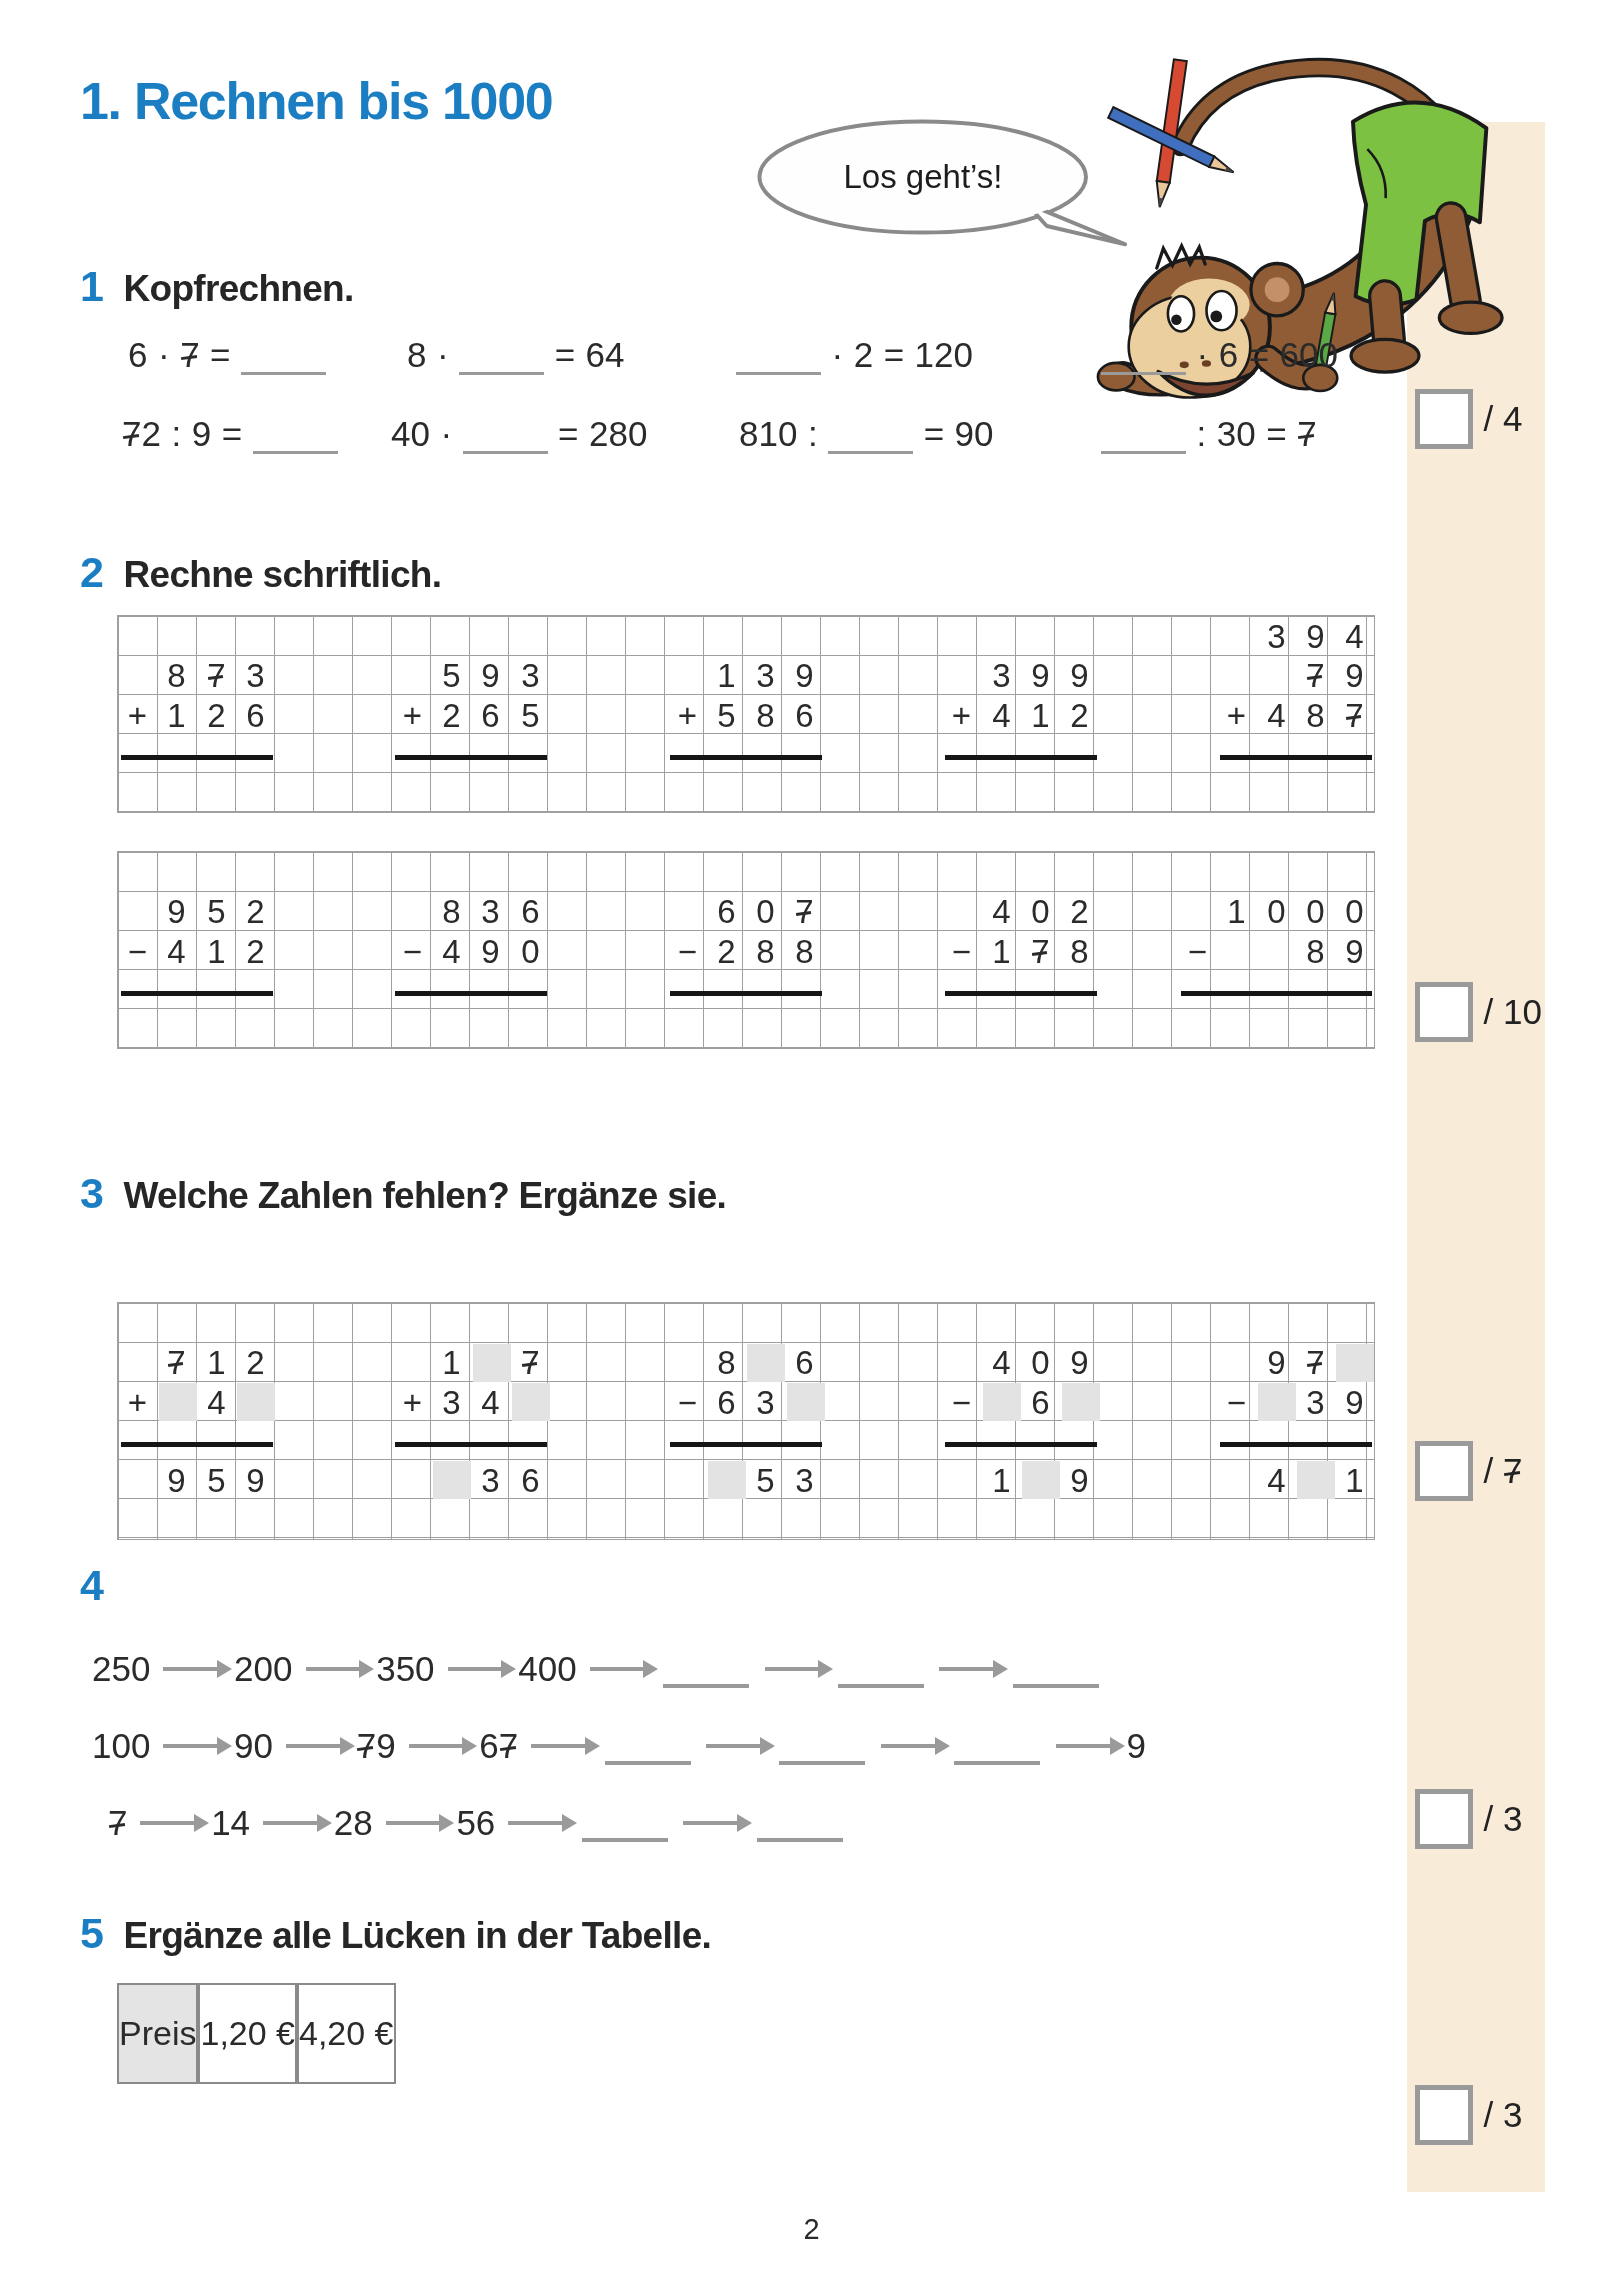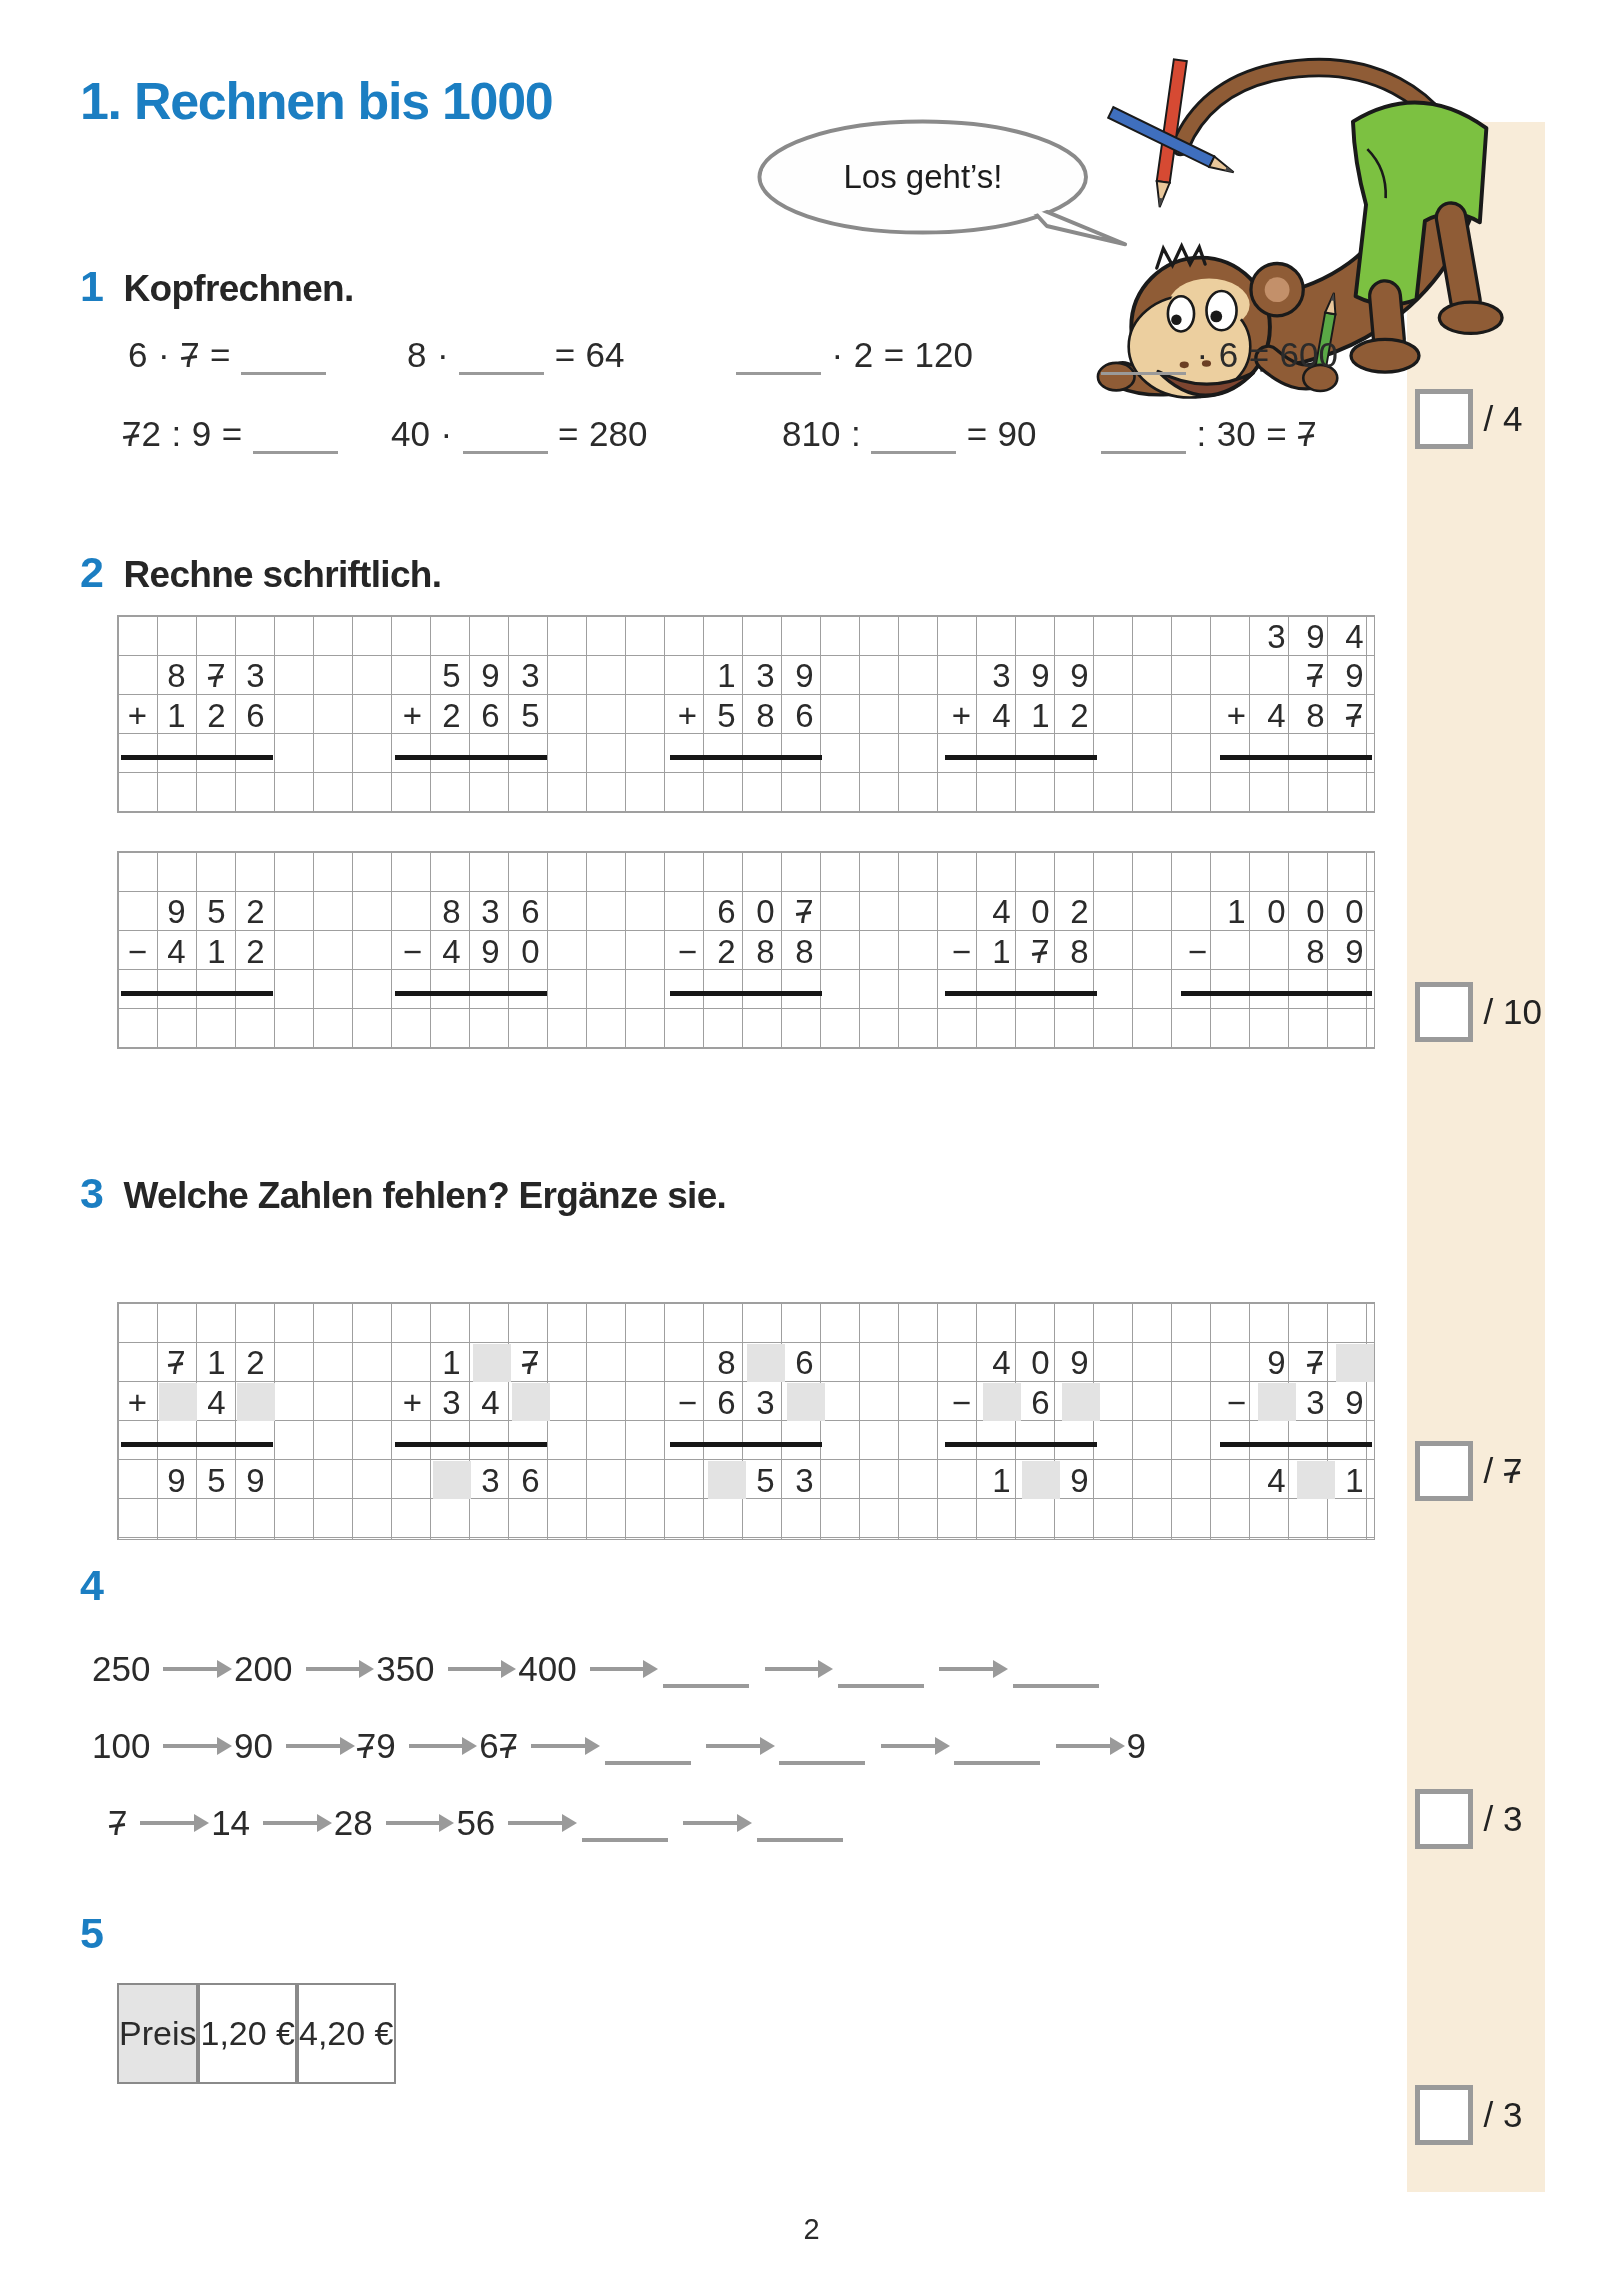--- a/index.html
+++ b/index.html
@@ -142,20 +142,21 @@
   </div>
   <div class="exh h3">
     <span class="n">3</span>
     <span class="t">Welche Zahlen fehlen? Ergänze sie.</span>
   </div>
   <div class="exh h4">
     <span class="n">4</span>
   </div>
   <div class="exh h5">
     <span class="n">5</span>
+    <span class="t">Ergänze alle Lücken in der Tabelle.</span>
   </div>
 
   <div class="krow krow1">
       <div class="kgroup" style="left: 128px;">
         <span class="ktok">6</span>
         <span class="ktok">·</span>
         <span class="ktok"><span class="s7">7</span></span>
         <span class="ktok">=</span>
         <span class="kblank"></span>
       </div>
@@ -189,21 +190,21 @@
         <span class="ktok">=</span>
         <span class="kblank"></span>
       </div>
       <div class="kgroup" style="left: 391px;">
         <span class="ktok">40</span>
         <span class="ktok">·</span>
         <span class="kblank"></span>
         <span class="ktok">=</span>
         <span class="ktok">280</span>
       </div>
-      <div class="kgroup" style="left: 782px;">
+      <div class="kgroup" style="left: 739px;">
         <span class="ktok">810</span>
         <span class="ktok">:</span>
         <span class="kblank"></span>
         <span class="ktok">=</span>
         <span class="ktok">90</span>
       </div>
       <div class="kgroup" style="left: 1101px;">
         <span class="kblank"></span>
         <span class="ktok">:</span>
         <span class="ktok">30</span>

